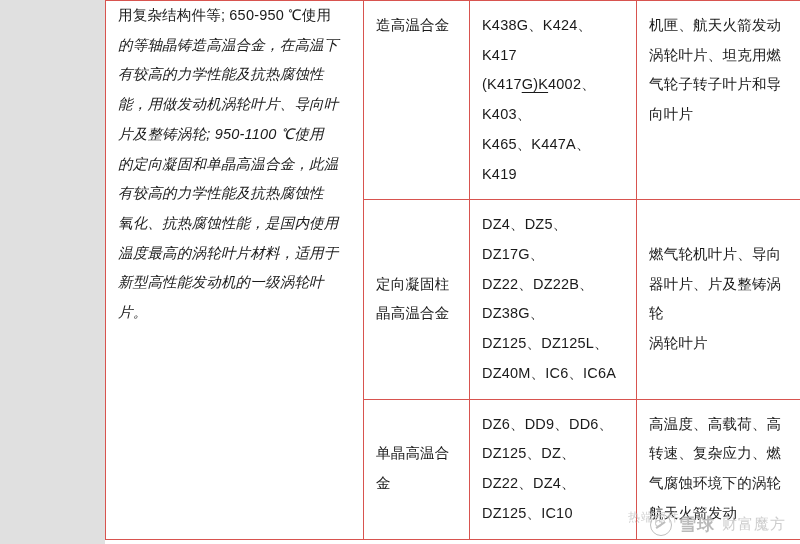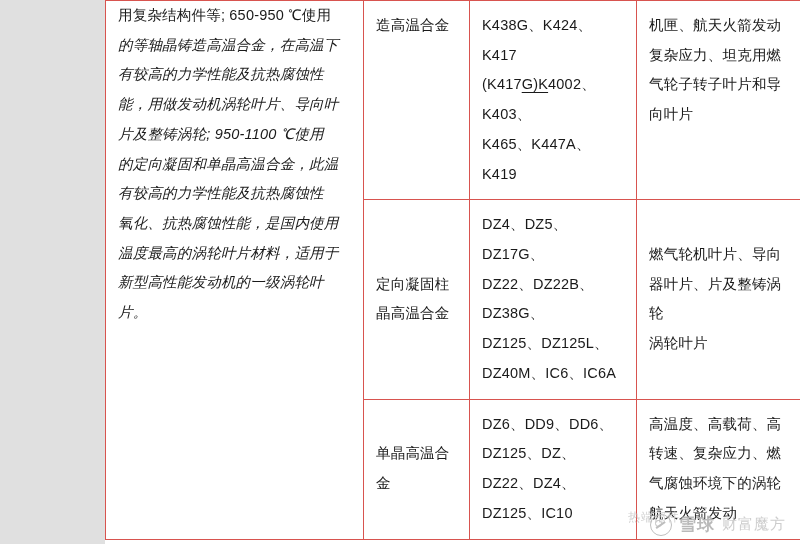--- a/index.html
+++ b/index.html
@@ -167,21 +167,21 @@
           <td>
             <span>造高温合金</span>
           </td>
           <td>
             <div>K438G、K424、K417</div>
             <div>(K417<span class="underline-link">G)K</span>4002、K403、</div>
             <div>K465、K447A、K419</div>
           </td>
           <td>
             <div>机匣、航天火箭发动</div>
-            <div>复杂应力、坦克用燃</div>
+            <div>涡轮叶片、坦克用燃</div>
             <div>气轮子转子叶片和导</div>
             <div>向叶片</div>
           </td>
         </tr>
         <tr>
           <td class="mid">
             <span>定向凝固柱晶高温合金</span>
           </td>
           <td class="mid">
             <div>DZ4、DZ5、DZ17G、</div>

